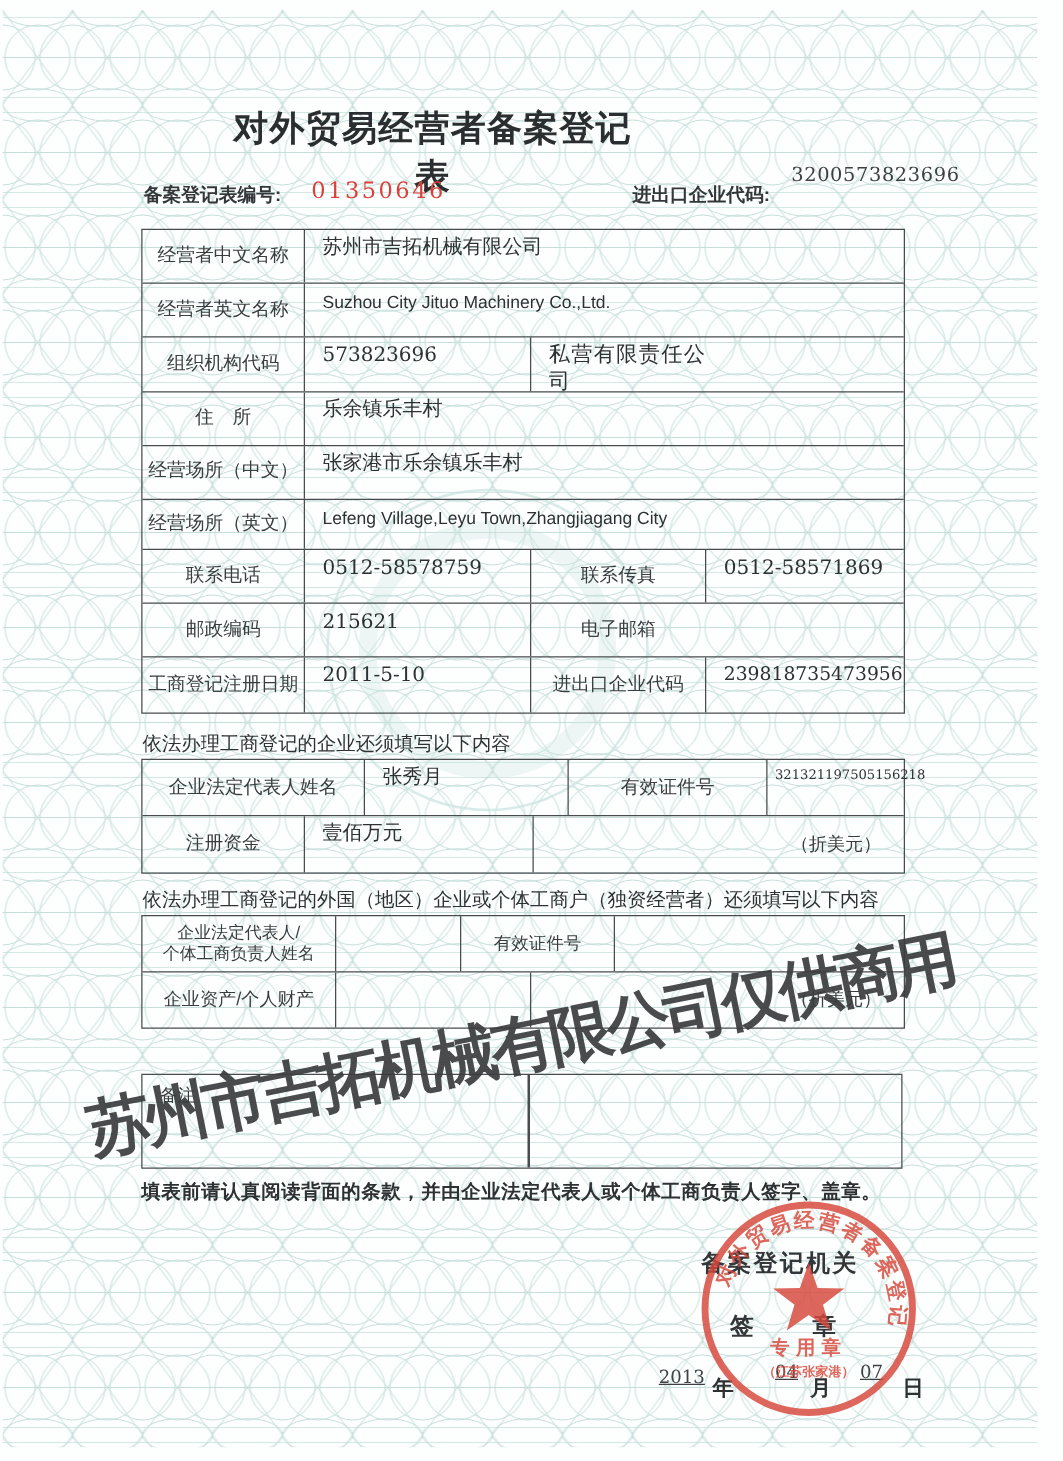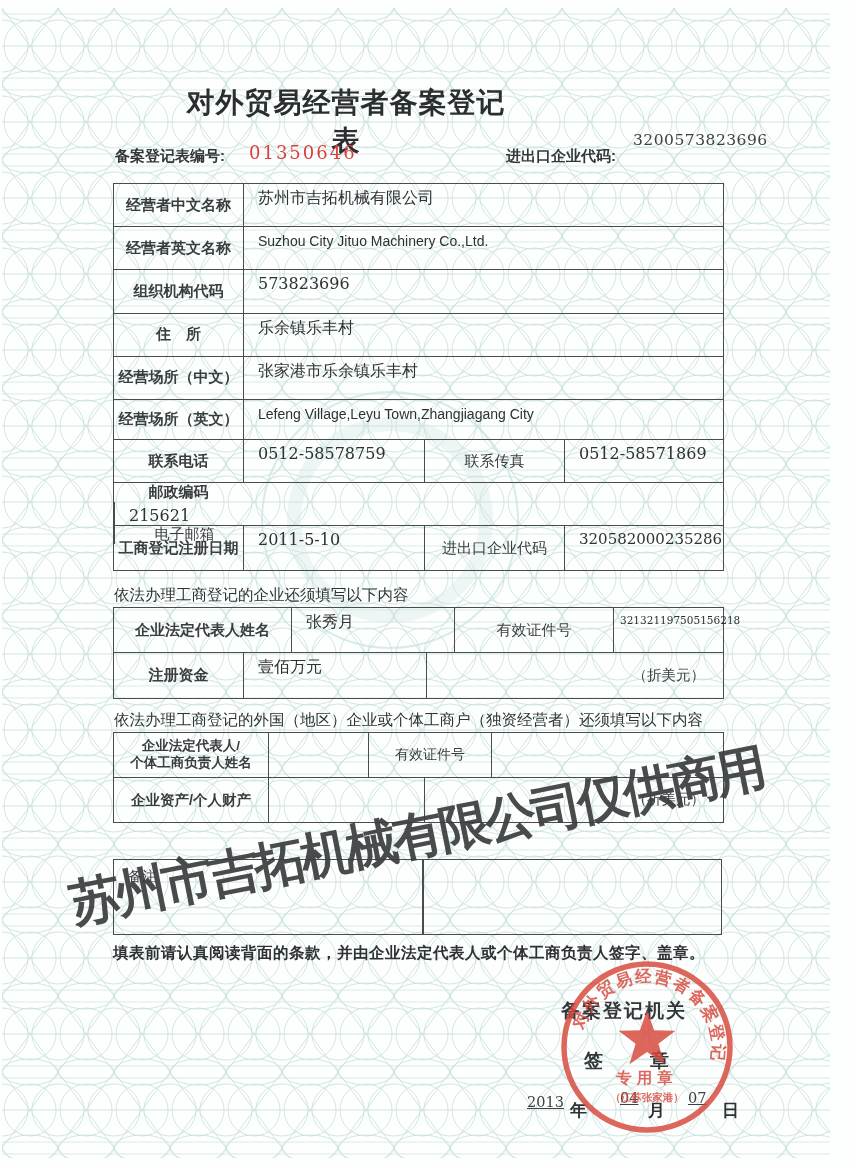--- a/index.html
+++ b/index.html
@@ -11,21 +11,21 @@
          font-size:28px;font-weight:700;letter-spacing:1px;color:#2b2e30;}
   .hlabel{position:absolute;font-size:15px;font-weight:600;color:#34373a;}
   .num{font-family:"DejaVu Serif","Liberation Serif",serif;}
   #form-no-value{position:absolute;left:249px;top:142px;font-size:18px;letter-spacing:2px;color:#d9413d;}
   #ie-code-value{position:absolute;left:633px;top:131px;font-size:15.5px;color:#3d4144;letter-spacing:.5px;}
   
   .tbl{position:absolute;left:113px;width:609px;border:1.6px solid #484c4e;background:transparent;z-index:10;}
   .row{display:flex;box-sizing:border-box;border-bottom:1.6px solid #484c4e;}
   .row:last-child{border-bottom:none;}
   .cell{box-sizing:border-box;border-left:1.6px solid #484c4e;}
-  .cell:first-child{border-left:none;font-weight:bold;}
+  .cell:first-child{border-left:none;}
   .lab{display:flex;align-items:center;justify-content:center;text-align:center;
        font-size:15px;font-weight:500;color:#393d3f;line-height:1.25;}
   .val{padding:4px 4px 0 14px;font-size:16px;color:#2e3133;white-space:pre-line;line-height:1.2;}
   .val.en{font-size:14px;padding-top:6px;}
   .note-cell{display:flex;align-items:center;justify-content:flex-end;
              padding-right:18px;font-size:14.5px;color:#393d3f;}
   .sec-head{position:absolute;left:114px;font-size:15.5px;font-weight:400;color:#2f3234;z-index:10;}
   .small-id{font-size:10.5px;letter-spacing:0;padding-left:6px;padding-top:6px;}
   
   .remark{position:absolute;left:113px;top:859px;width:609px;height:76px;
@@ -83,49 +83,51 @@
       <div class="cell lab" style="width:129px;">经营者中文名称</div>
       <div class="cell val" style="width:480px;">苏州市吉拓机械有限公司</div>
     </div>
     <div class="row" style="height:43.2px;">
       <div class="cell lab" style="width:129px;">经营者英文名称</div>
       <div class="cell val en" style="width:480px;">Suzhou City Jituo Machinery Co.,Ltd.</div>
     </div>
     <div class="row" style="height:43.2px;">
       <div class="cell lab" style="width:129px;">组织机构代码</div>
       <div class="cell val num" style="width:181px;">573823696</div>
+      <div class="cell val" style="width:159px;font-size:17px;letter-spacing:1px;">私营有限责任公
+司</div>
     </div>
     <div class="row" style="height:43.2px;">
       <div class="cell lab" style="width:129px;">住　所</div>
       <div class="cell val" style="width:480px;">乐余镇乐丰村</div>
     </div>
     <div class="row" style="height:43.2px;">
       <div class="cell lab" style="width:129px;">经营场所（中文）</div>
       <div class="cell val" style="width:480px;">张家港市乐余镇乐丰村</div>
     </div>
     <div class="row" style="height:40px;">
       <div class="cell lab" style="width:129px;">经营场所（英文）</div>
       <div class="cell val en" style="width:480px;">Lefeng Village,Leyu Town,Zhangjiagang City</div>
     </div>
     <div class="row" style="height:43.2px;">
       <div class="cell lab" style="width:129px;">联系电话</div>
       <div class="cell val num" style="width:181px;">0512-58578759</div>
       <div class="cell lab" style="width:140px;">联系传真</div>
       <div class="cell val num" style="width:159px;">0512-58571869</div>
     </div>
-    <div class="row" style="height:43.2px;flex-direction:column;">
+    <div class="row" style="height:43.2px;">
       <div class="cell lab" style="width:129px;">邮政编码</div>
       <div class="cell val num" style="width:181px;">215621</div>
       <div class="cell lab" style="width:140px;">电子邮箱</div>
     </div>
     <div class="row" style="height:43.2px;">
       <div class="cell lab" style="width:129px;">工商登记注册日期</div>
       <div class="cell val num" style="width:181px;">2011-5-10</div>
       <div class="cell lab" style="width:140px;">进出口企业代码</div>
-      <div class="cell val num" style="width:159px;font-size:15px;">320582000235286</div>
+      <div class="cell val num" style="width:159px;font-size:15px;">239818735473956</div>
     </div>
   </div>
 
   <div class="sec-head" style="top:585px;">依法办理工商登记的企业还须填写以下内容</div>
   <div class="tbl" style="top:607px;">
     <div class="row" style="height:45px;">
       <div class="cell lab" style="width:177px;">企业法定代表人姓名</div>
       <div class="cell val" style="width:163px;">张秀月</div>
       <div class="cell lab" style="width:159px;">有效证件号</div>
       <div class="cell val num small-id" style="width:110px;">321321197505156218</div>

